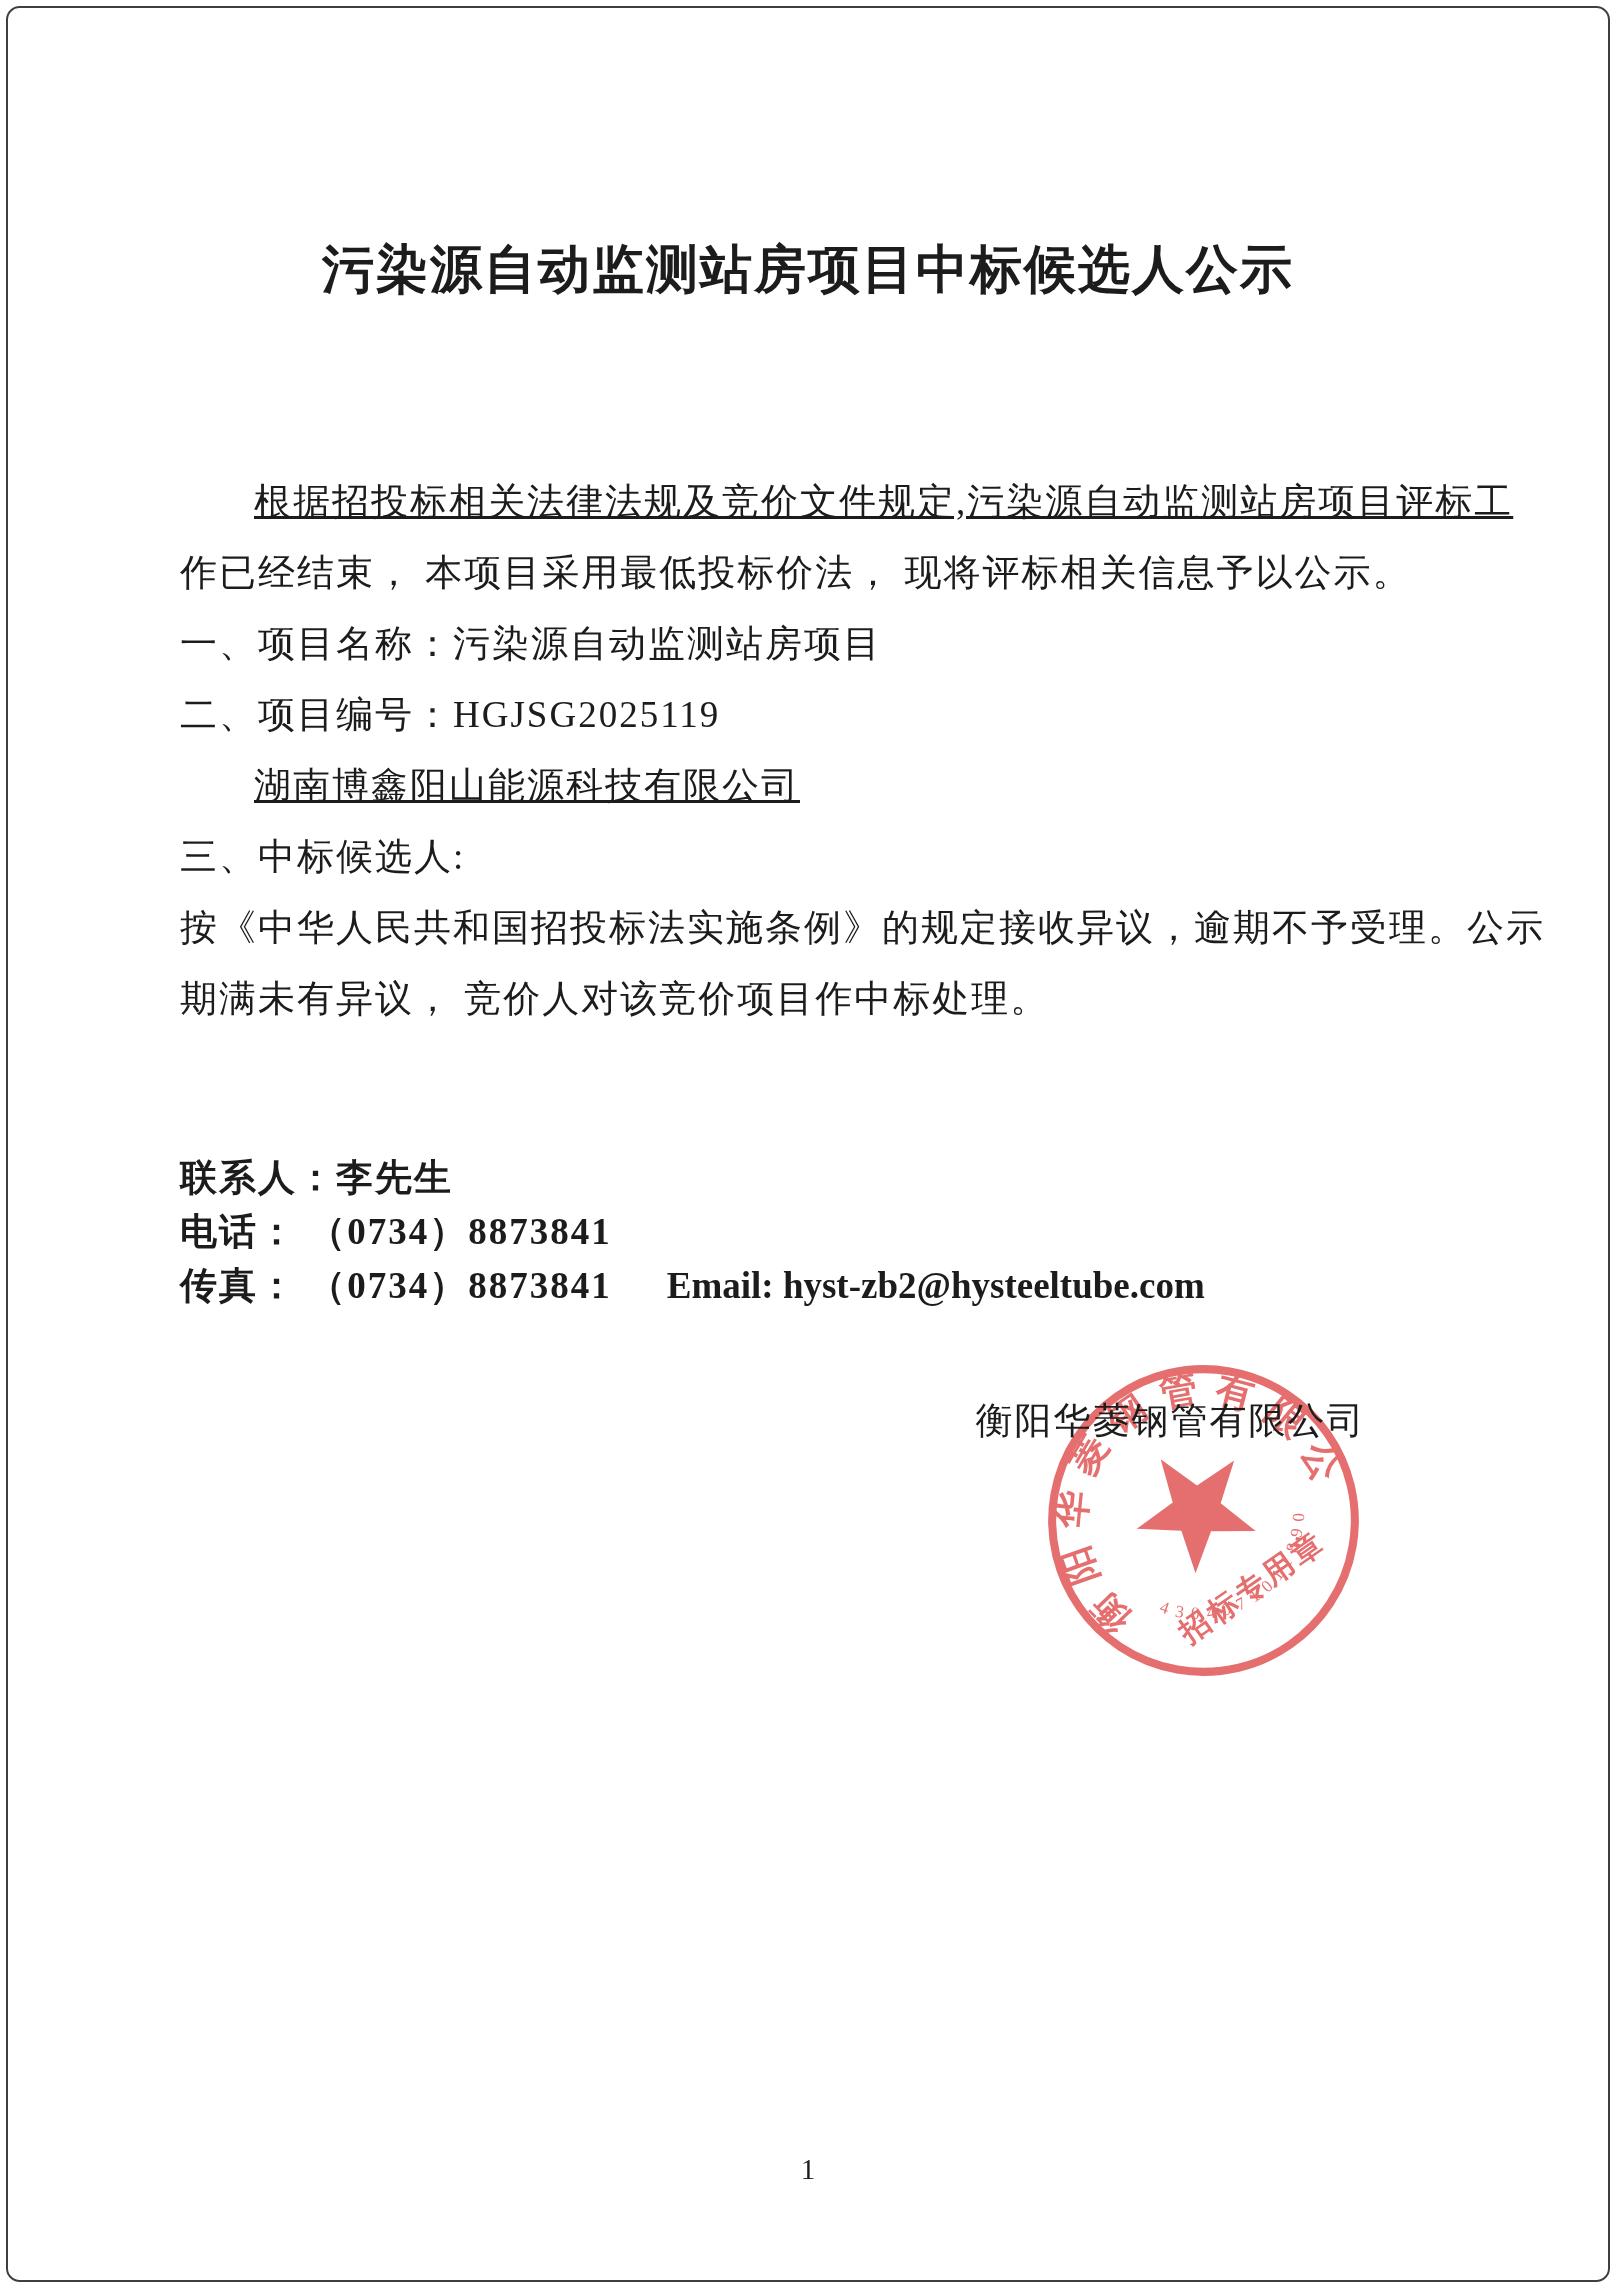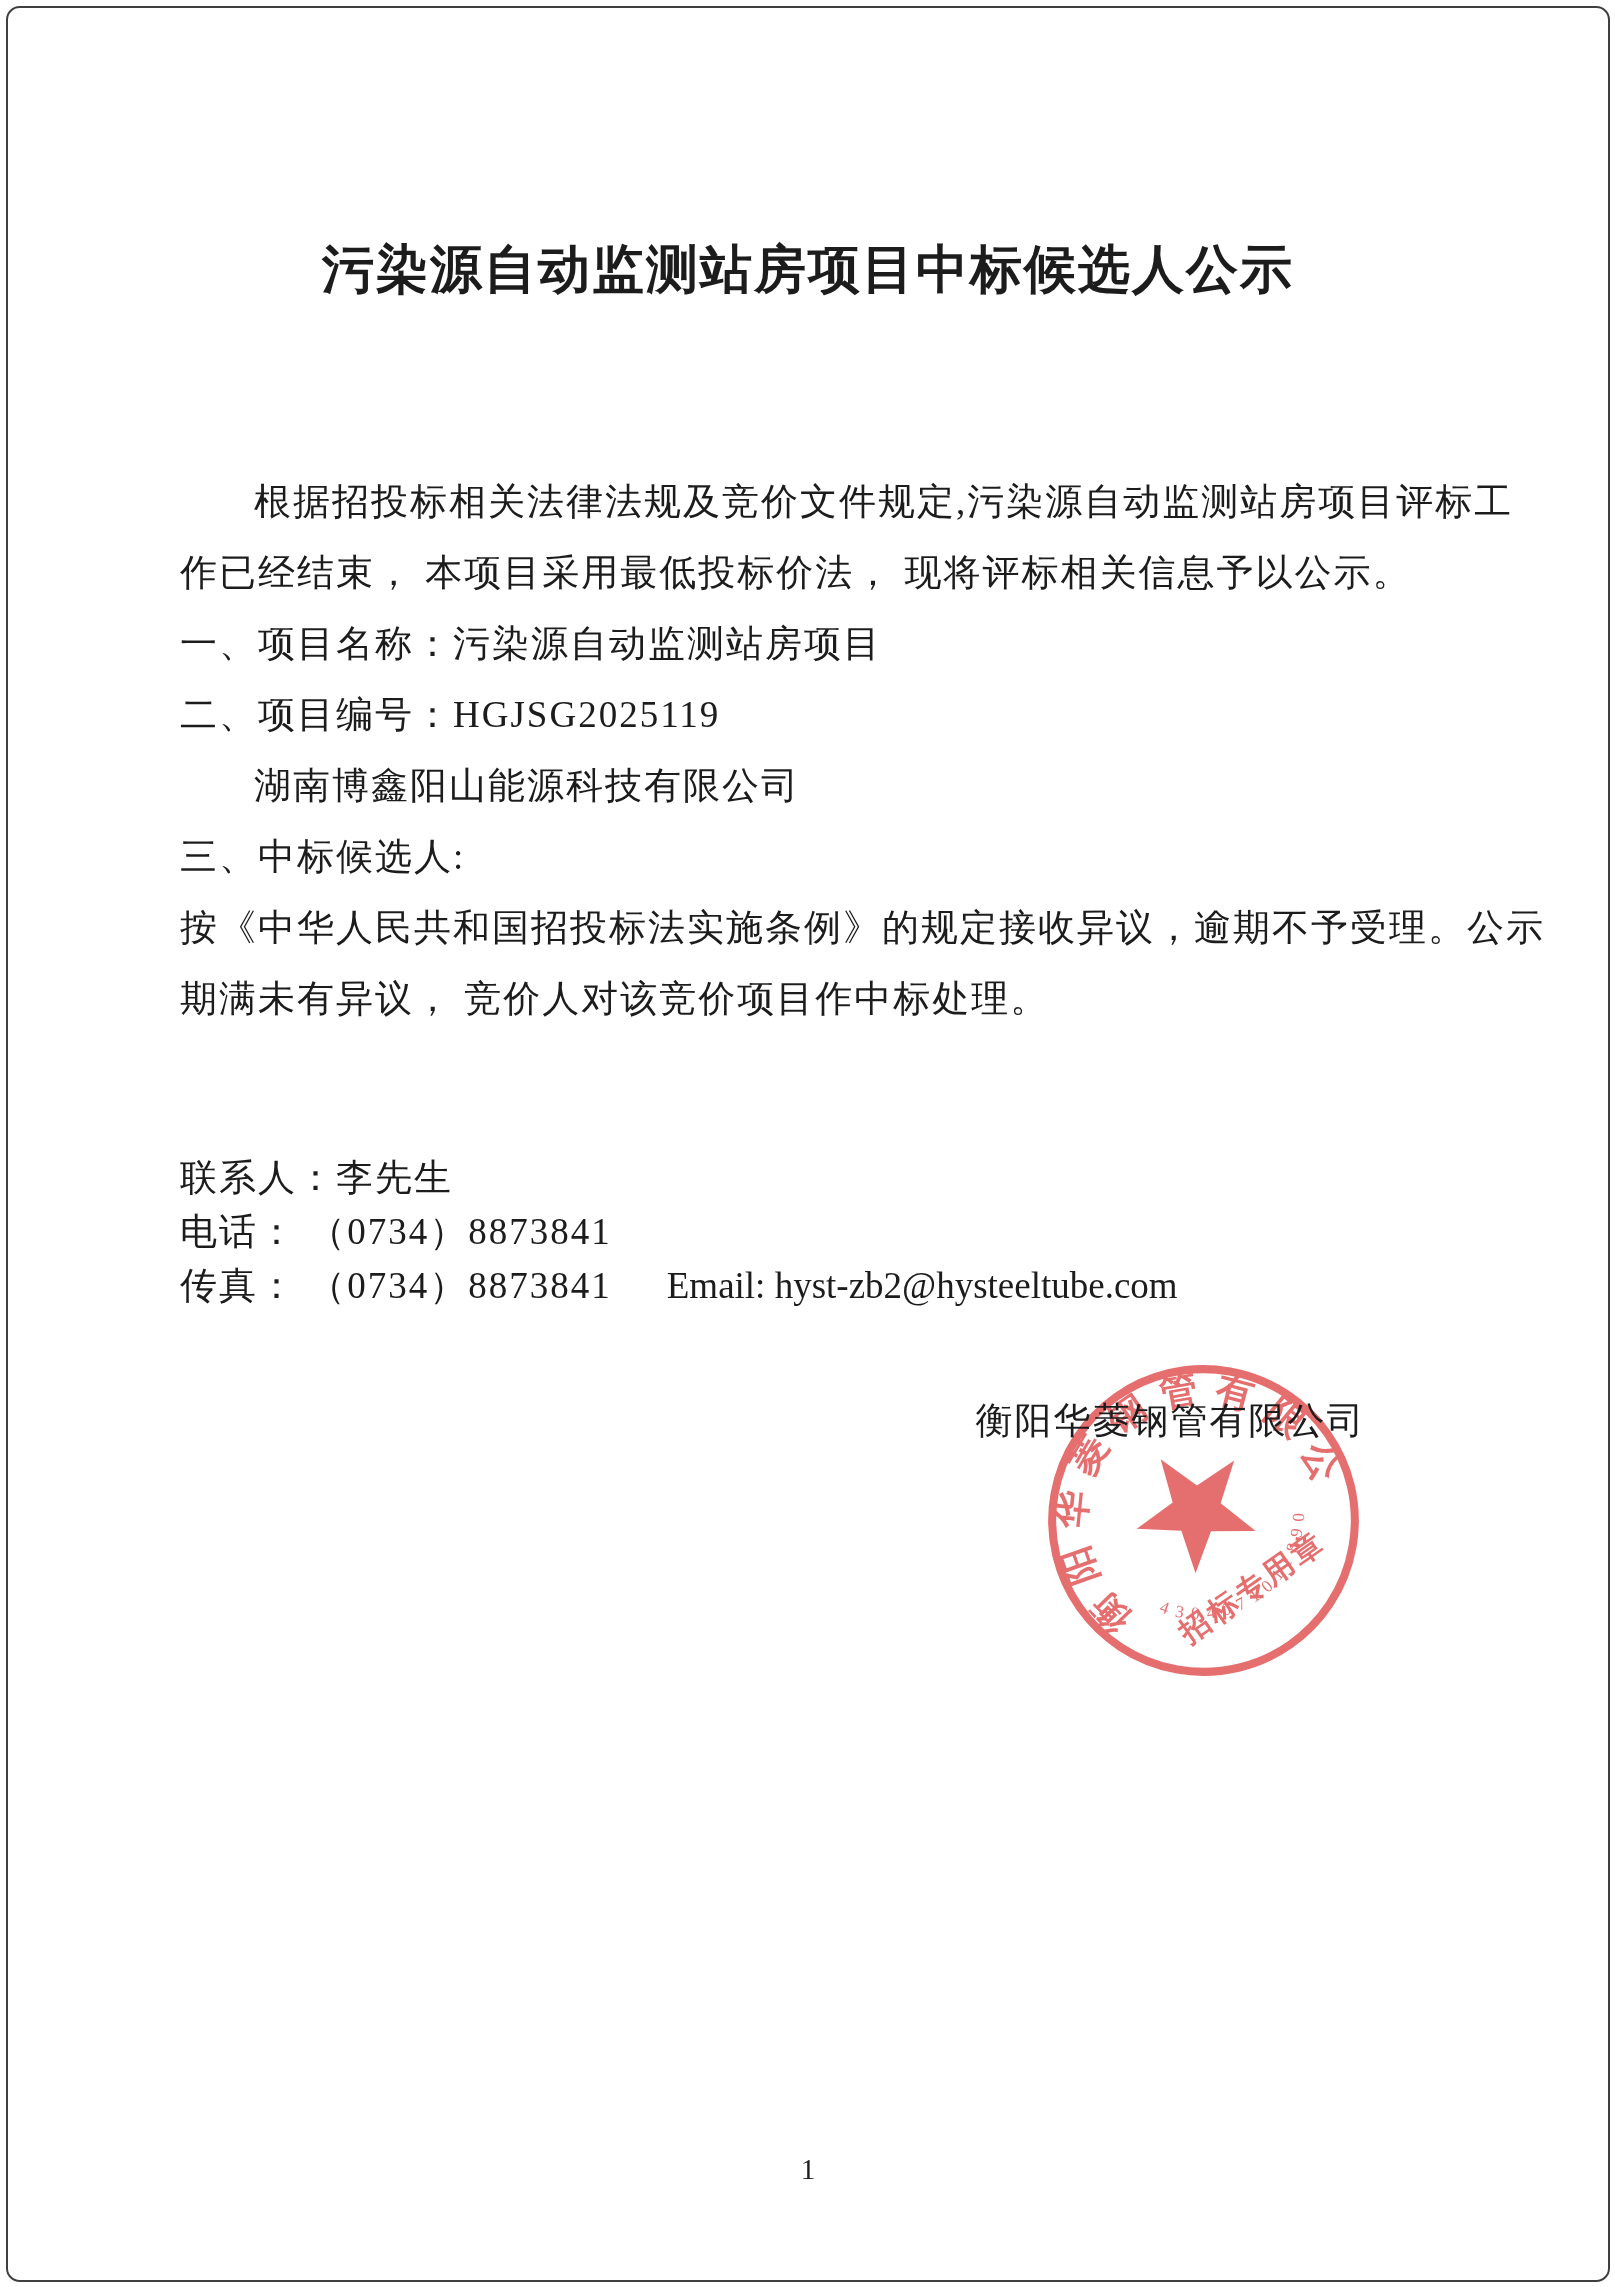--- a/index.html
+++ b/index.html
@@ -14,26 +14,26 @@
   }
   .doc-title{
     position:absolute;top:200px;left:0;width:100%;
     text-align:center;font-size:52px;font-weight:bold;letter-spacing:2px;
   }
   .doc-body{
     position:absolute;top:466px;left:180px;right:107px;
     font-size:37px;line-height:71px;letter-spacing:2px;
   }
   .line{white-space:nowrap;}
-  .ind2{text-indent:2em;}
+  .ind2{text-indent:2em;text-decoration:underline;}
   .contact{
     position:absolute;top:1151px;left:180px;
     font-size:37px;line-height:54px;letter-spacing:2px;
   }
-  .contact-row{white-space:nowrap;}
+  .contact-row{white-space:nowrap;font-weight:bold;}
   .email{margin-left:55px;letter-spacing:0;}
   .signature{
     position:absolute;top:1393px;left:961px;width:419px;
     font-size:37px;line-height:56px;letter-spacing:2px;text-align:center;
     z-index:3;
   }
   .stamp{
     position:absolute;top:1349px;left:1032px;width:343px;height:343px;
     z-index:2;opacity:0.82;
   }

